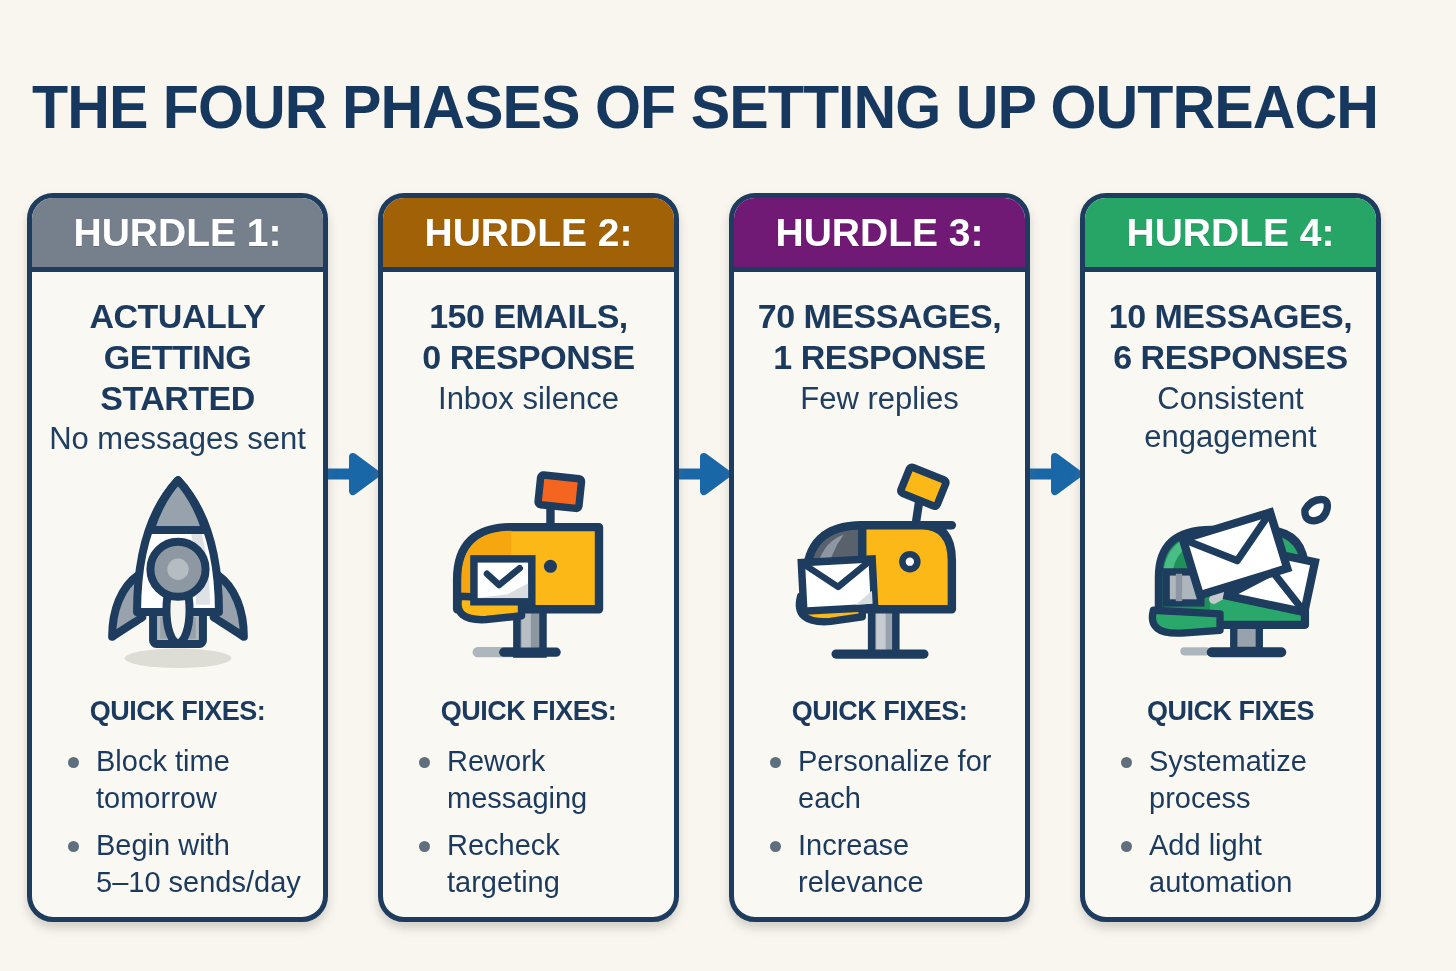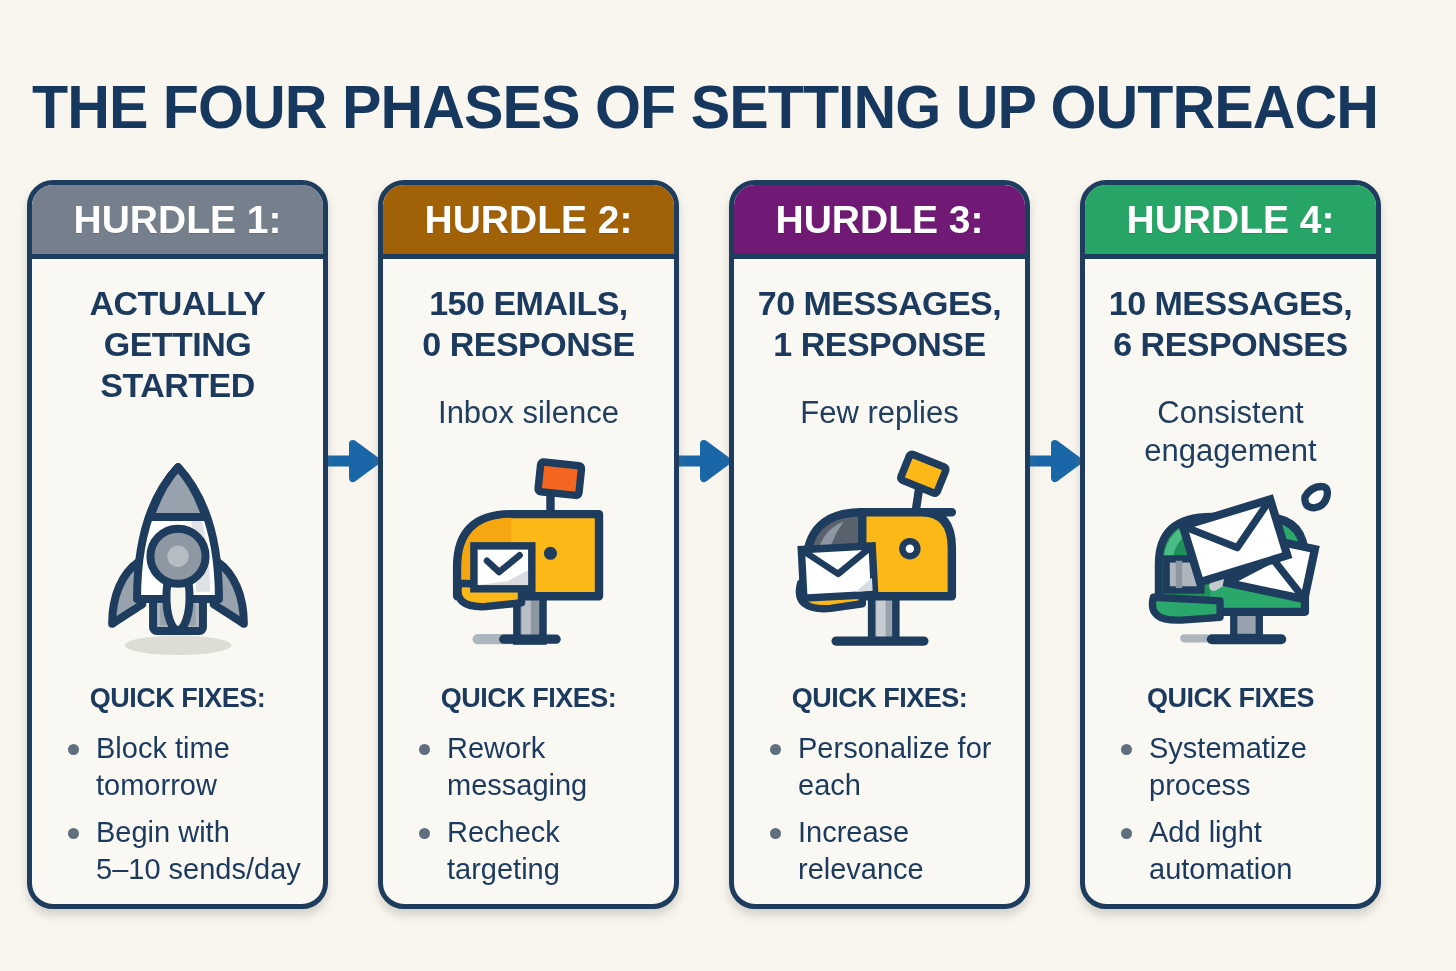--- a/index.html
+++ b/index.html
@@ -14,21 +14,21 @@
   .page-title {
     position:absolute; top:72px; left:0; width:1410px;
     text-align:center;
     font-size:61px; font-weight:bold; letter-spacing:-1px;
     color:#16385e;
     transform:scaleX(0.97); transform-origin:center;
     white-space:nowrap;
   }
 
   .cards-row {
-    position:absolute; left:27px; top:180px;
+    position:absolute; left:27px; top:193px;
     display:flex; align-items:flex-start;
   }
 
   .card {
     position:relative;
     flex:0 0 301px; width:301px; height:729px;
     background:#faf8f2;
     border:5px solid #1d3c5e; border-radius:26px;
     overflow:hidden;
     box-shadow:0 6px 10px rgba(110,110,100,0.28);
@@ -44,21 +44,21 @@
     text-shadow:0 1px 0 rgba(0,0,0,0.15);
   }
 
   .card-title {
     margin-top:24px; padding:0 10px;
     text-align:center; color:#1b3a5e;
     font-size:34px; font-weight:bold; line-height:1.2;
     white-space:pre-line; letter-spacing:-0.5px;
   }
   .card-subtitle {
-    margin-top:29px; padding:0 10px;
+    margin-top:2px; padding:0 10px;
     text-align:center; color:#203f60;
     font-size:31px; line-height:1.25;
     white-space:pre-line;
   }
 
   .icon-area {
     position:absolute; top:252px; left:0; width:100%; height:242px;
     display:flex; align-items:center; justify-content:center;
   }
 
@@ -100,20 +100,21 @@
 
   <div class="cards-row">
 
     <section class="card">
       <header class="card-header" style="background: rgb(117, 128, 140);">
         <span>HURDLE 1:</span>
       </header>
       <h2 class="card-title">ACTUALLY
 GETTING
 STARTED</h2>
+      <p class="card-subtitle">No messages sent</p>
       <div class="icon-area">
         <svg width="178" height="232" viewBox="0 0 200 232">
           <ellipse cx="100" cy="214" rx="60" ry="11" fill="#dddcd5"></ellipse>
           <path d="M56 120 C36 134 26 160 26 190 C41 180 54 172 60 168 Z" fill="#98a2ad" stroke="#1d3c5e" stroke-width="9" stroke-linejoin="round"></path>
           <path d="M144 120 C164 134 174 160 174 190 C159 180 146 172 140 168 Z" fill="#98a2ad" stroke="#1d3c5e" stroke-width="9" stroke-linejoin="round"></path>
           <path d="M100 14 C132 48 146 100 146 162 L54 162 C54 100 68 48 100 14 Z" fill="#ffffff" stroke="#1d3c5e" stroke-width="9" stroke-linejoin="round"></path>
           <path d="M116 42 C130 74 136 116 136 154 L120 154 C121 112 117 72 108 48 Z" fill="#dfe2e4"></path>
           <rect x="72" y="162" width="56" height="36" rx="4" fill="#aeb6bd" stroke="#1d3c5e" stroke-width="9"></rect>
           <rect x="80" y="168" width="40" height="24" fill="#97a1ab"></rect>
           <ellipse cx="100" cy="160" rx="13" ry="37" fill="#f7f5ef" stroke="#1d3c5e" stroke-width="9"></ellipse>

